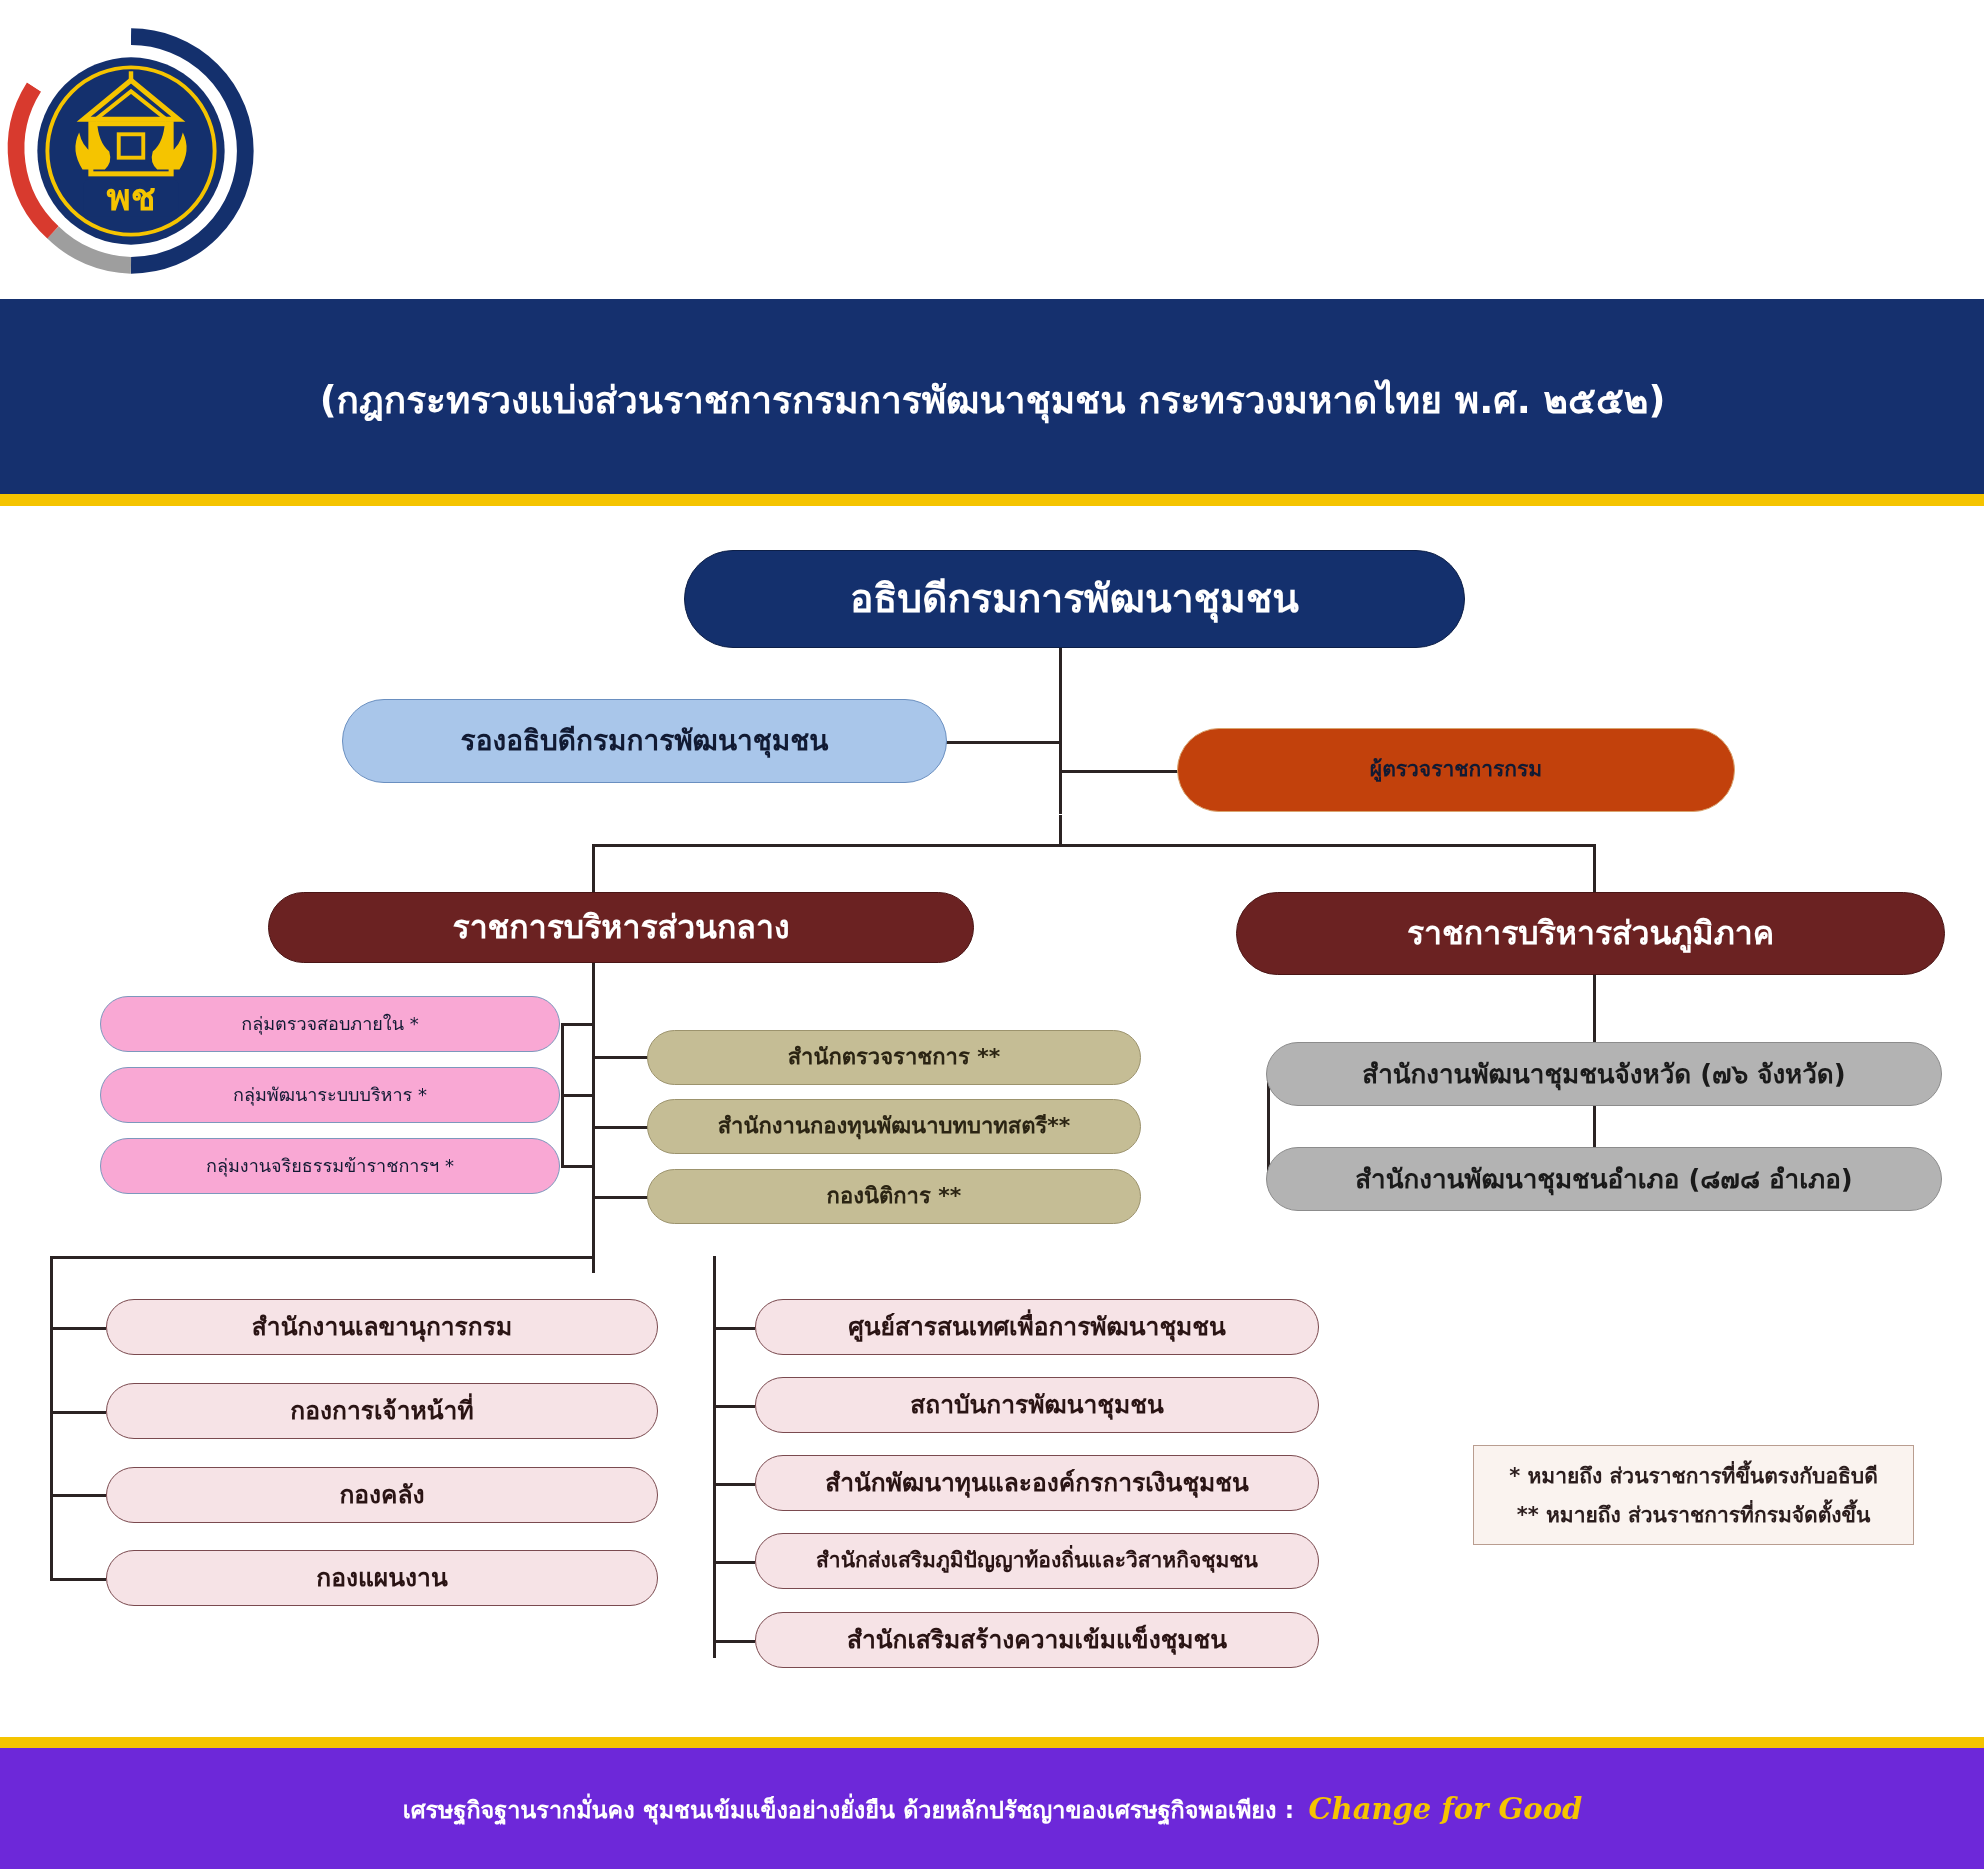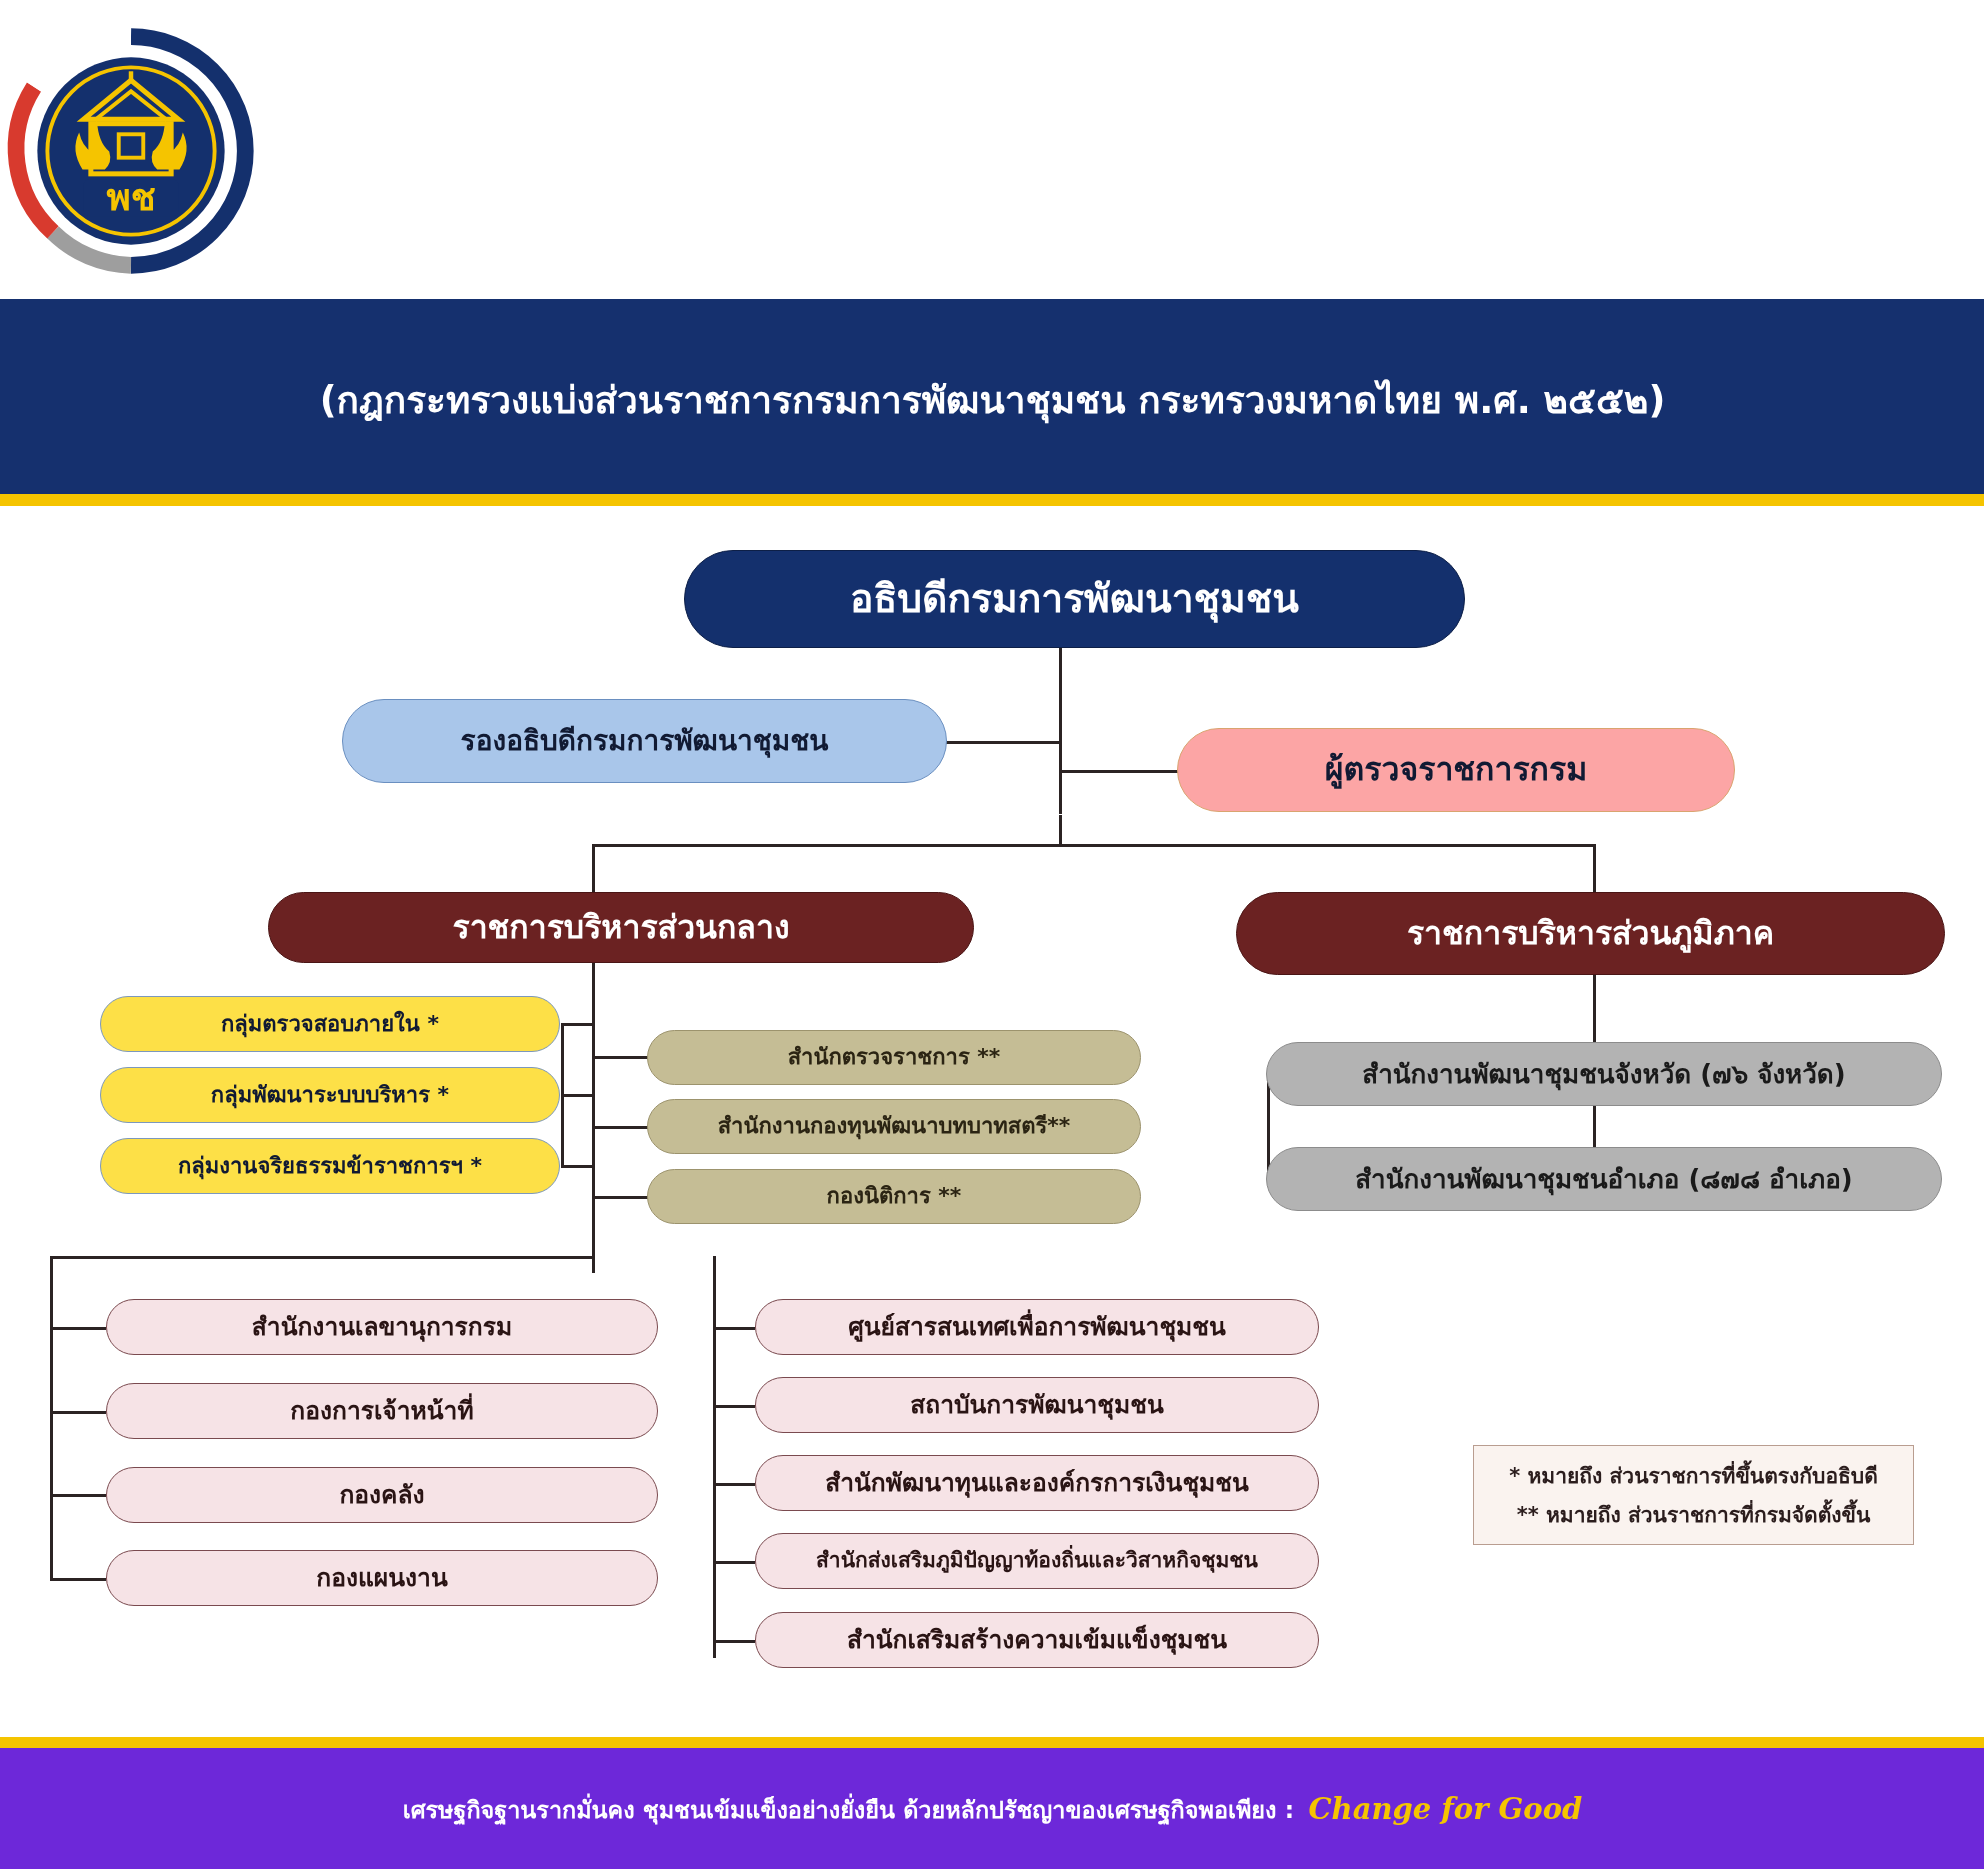--- a/index.html
+++ b/index.html
@@ -118,38 +118,38 @@
     border: 1.7px solid #0d1f47;
   }
   .n-deputy {
     background: #a9c6ea;
     color: #111a33;
     font-size: 28px;
     font-weight: bold;
     border: 1.7px solid #6a8fc0;
   }
   .n-inspector {
-    background: #fca5a5;
+    background: #c2410c;
     color: #111a33;
-    font-size: 32px;
+    font-size: 21px;
     font-weight: bold;
     border: 1.7px solid #d9a46f;
   }
   .n-branch {
     background: #6b2222;
     color: #ffffff;
     font-size: 32px;
     font-weight: bold;
     border: 1.7px solid #4a1515;
   }
   .n-blue {
-    background: #fde047;
+    background: #f9a8d4;
     color: #111a33;
-    font-size: 22px;
-    font-weight: bold;
+    font-size: 18px;
+    font-weight: normal;
     border: 1.7px solid #7c98bd;
   }
   .n-khaki {
     background: #c5bd95;
     color: #2b2413;
     font-size: 22px;
     font-weight: bold;
     border: 1.7px solid #9c936d;
   }
   .n-gray {

